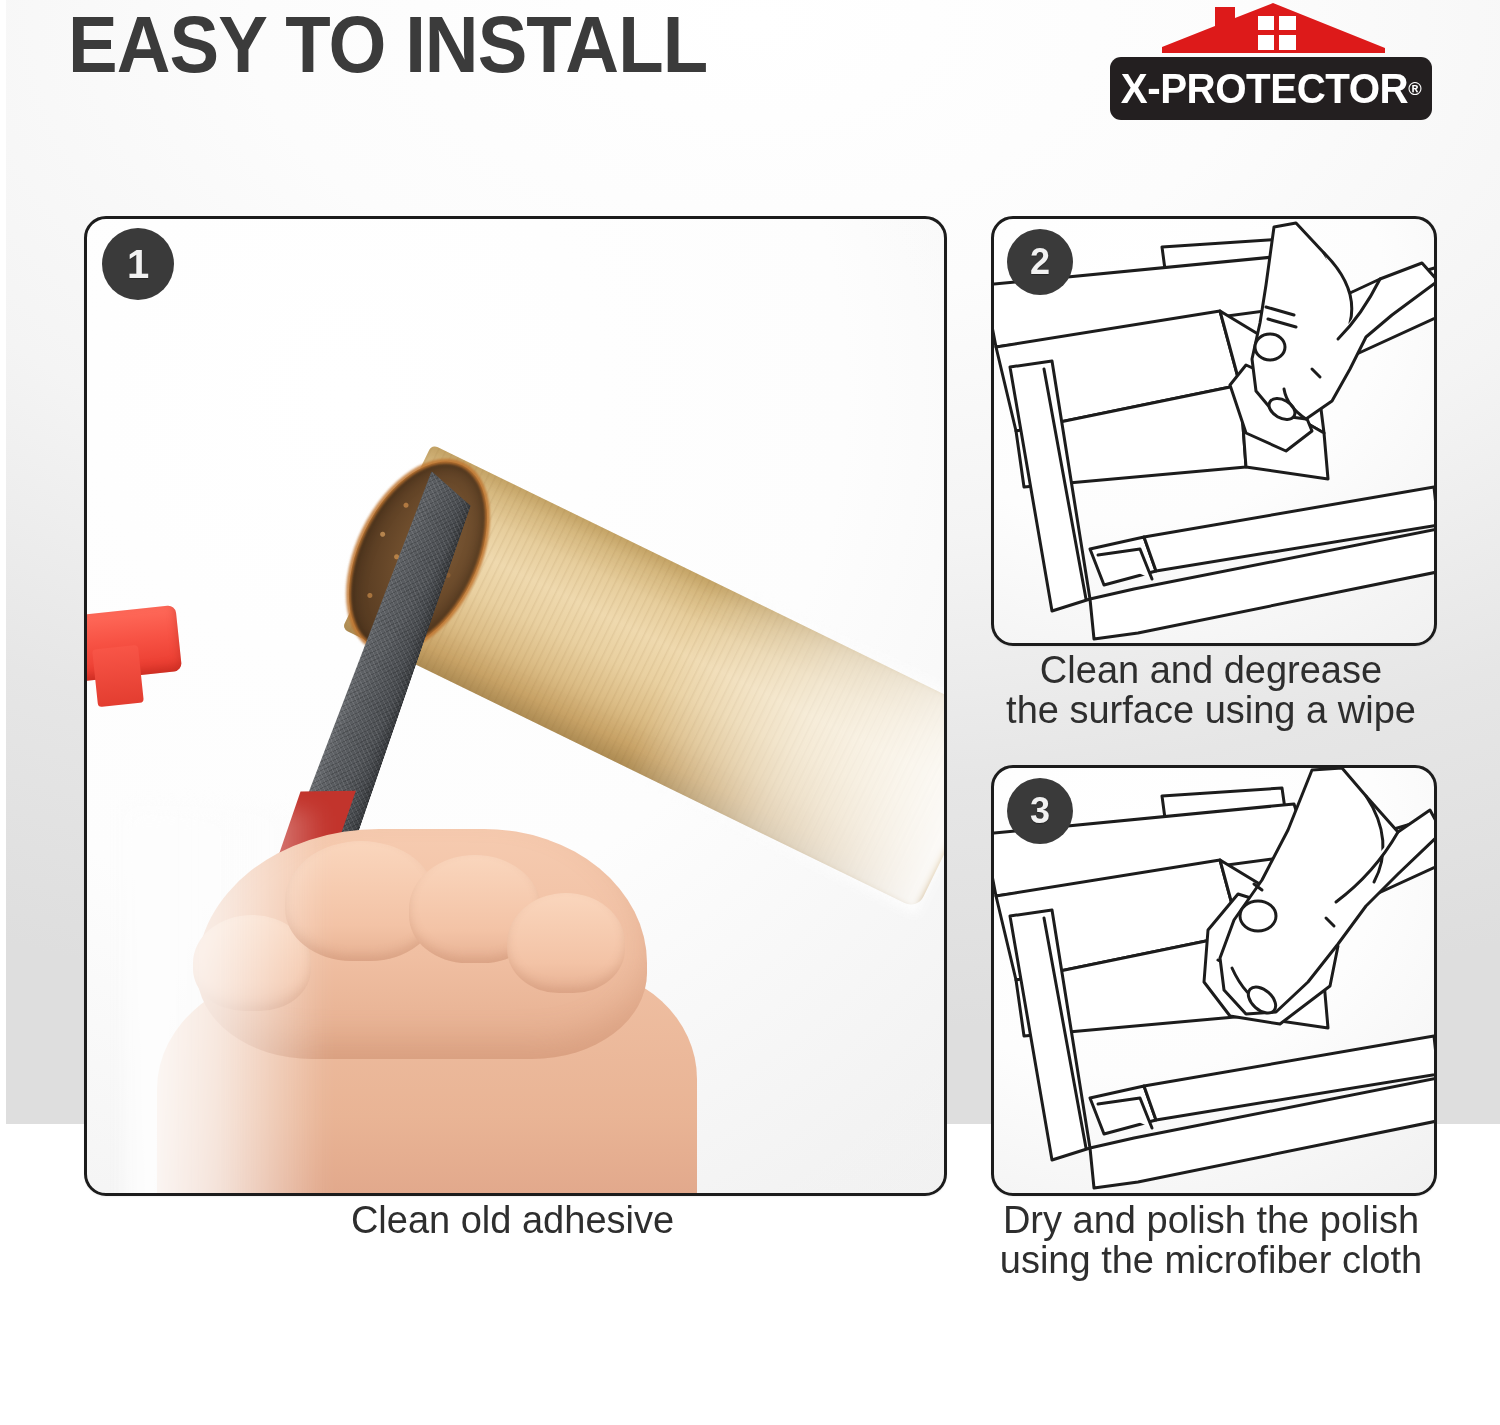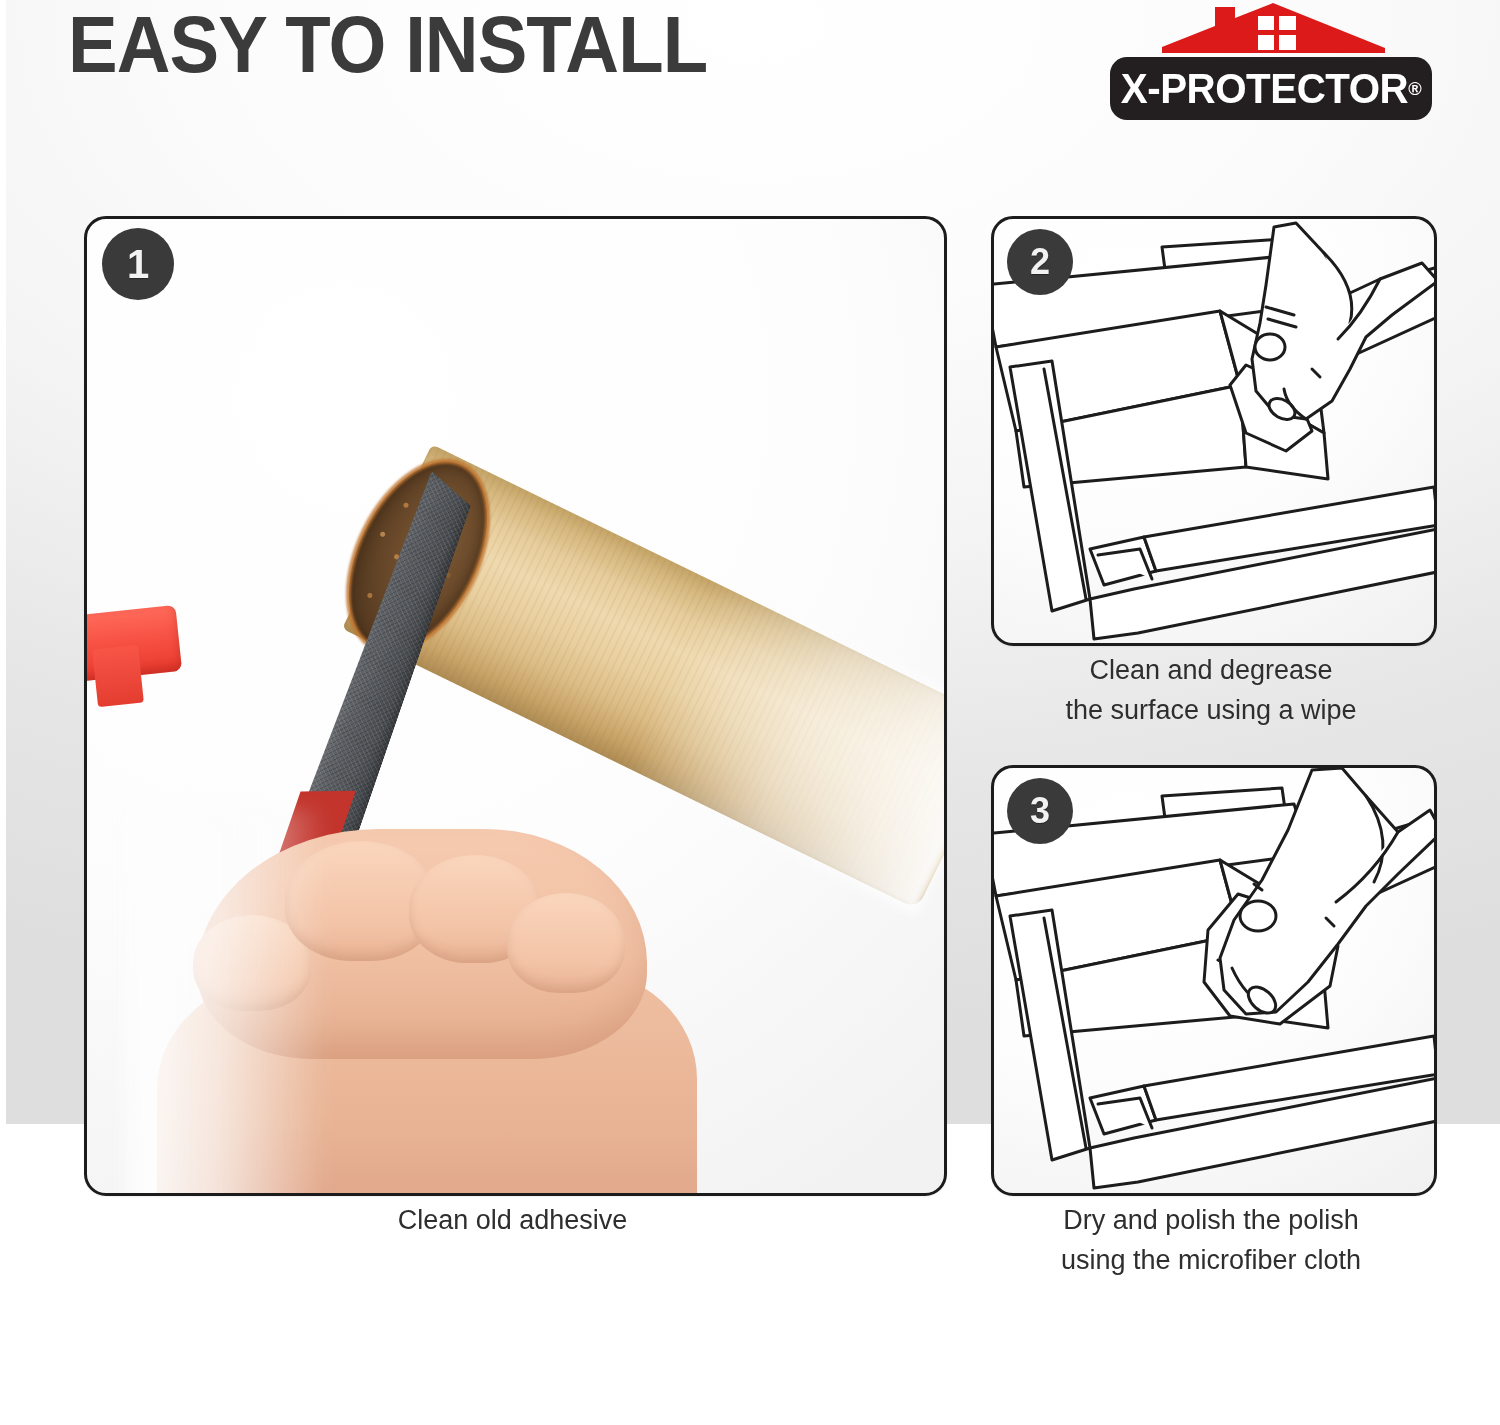--- a/index.html
+++ b/index.html
@@ -52,21 +52,21 @@
     width: 225px;
     height: 52px;
   }
   .logo-plate {
     position: absolute;
     left: 4px;
     top: 55px;
     width: 322px;
     height: 63px;
     background: #231f20;
-    border-radius: 17px;
+    border-radius: 11px;
   }
   .logo-word {
     position: absolute;
     left: 0;
     top: 0;
     width: 322px;
     height: 63px;
     display: flex;
     align-items: center;
     justify-content: center;
@@ -110,21 +110,21 @@
     text-shadow: 0 1px 1px rgba(0,0,0,0.35);
   }
   #badge-1 { left: 96px;  top: 228px; width: 72px; height: 72px; font-size: 40px; }
   #badge-2 { left: 1001px; top: 229px; width: 66px; height: 66px; font-size: 36px; }
   #badge-3 { left: 1001px; top: 778px; width: 66px; height: 66px; font-size: 36px; }
 
   .caption {
     position: absolute;
     text-align: center;
     color: #2e2e2e;
-    font-size: 27px;
+    font-size: 38px;
     line-height: 40px;
     font-weight: normal;
   }
   #caption-1 { left: 78px;  top: 1200px; width: 857px; }
   #caption-2 { left: 985px; top: 650px;  width: 440px; }
   #caption-3 { left: 985px; top: 1200px; width: 440px; }
   .caption .l2 { display: block; }
 
   
   .p1-stage { position: absolute; inset: 0; }

